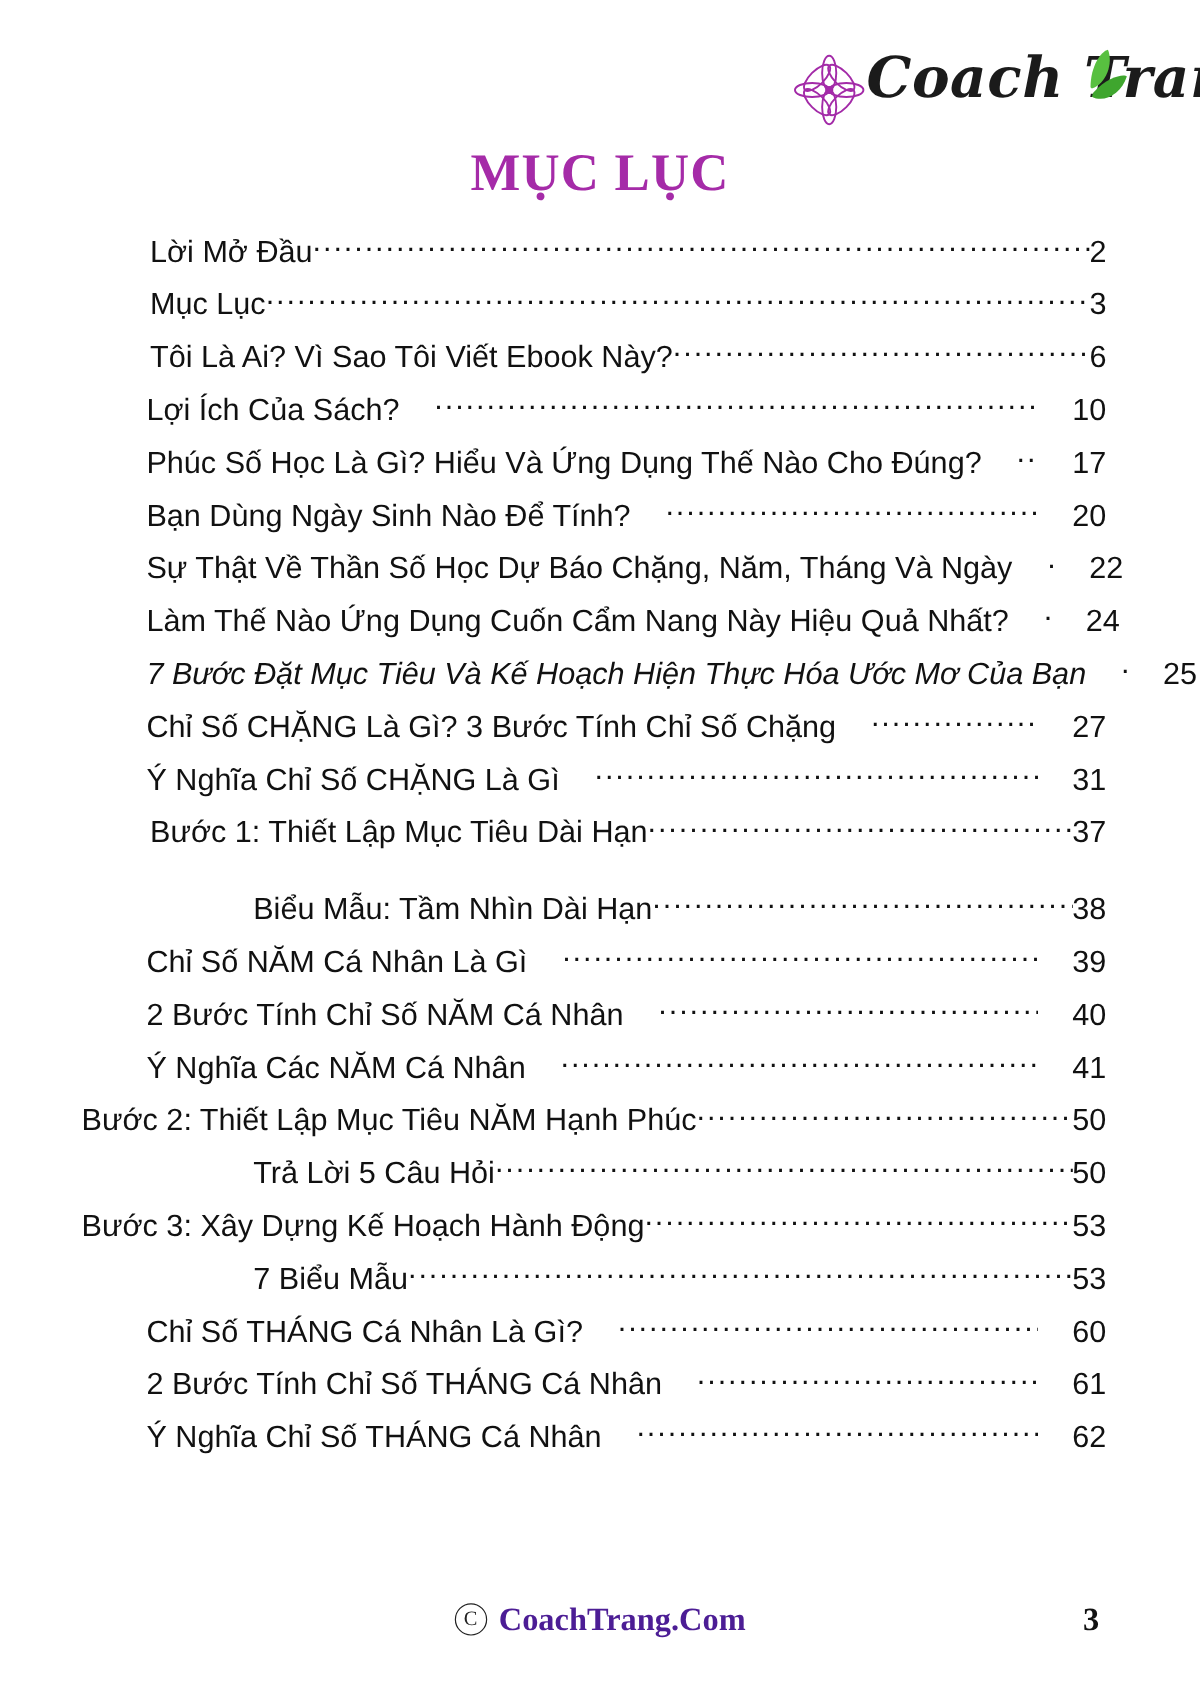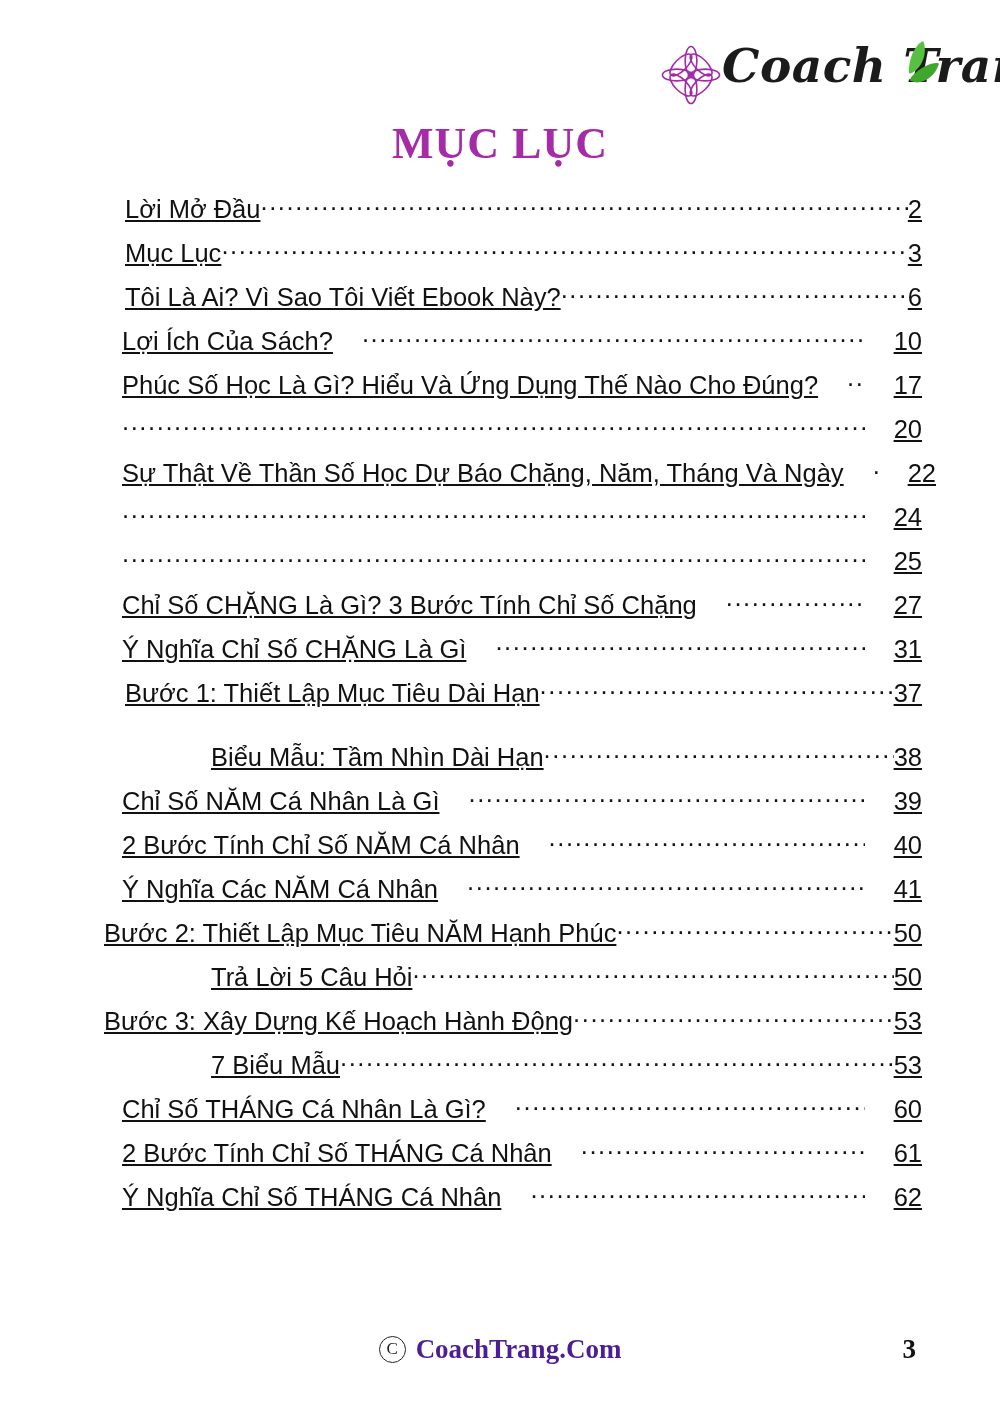--- a/index.html
+++ b/index.html
@@ -73,21 +73,20 @@
   }
   .toc-row {
     display: flex;
     align-items: baseline;
     font-size: 25.5px;
     color: #111111;
     height: 44px;
     box-sizing: border-box;
     padding-right: 78px;
     white-space: nowrap;
-    text-decoration: underline;
   }
   .toc-row .label {
     flex: 0 0 auto;
   }
   .toc-row .leader {
     flex: 1 1 auto;
     overflow: hidden;
     min-width: 6px;
     margin: 0 0px;
     position: relative;
@@ -105,21 +104,21 @@
   }
   .toc-row .pagenum {
     flex: 0 0 auto;
     padding-left: 0px;
   }
   .toc-row.italic .label { font-style: italic; }
 
   
   .ind-0 { padding-left: 122px; gap: 29px; }
   .ind-a { padding-left: 125px; }
-  .ind-b { padding-left: 104px; }
+  .ind-b { padding-left: 68px; }
   .ind-c { padding-left: 211px; }
 
   
   .gap-before { margin-top: 20px; }
 
   
   .footer {
     position: absolute;
     bottom: 40px;
     left: 0;
@@ -214,33 +213,36 @@
       <span class="label">Lợi Ích Của Sách?</span>
       <span class="leader"></span>
       <span class="pagenum">10</span>
     </div>
     <div class="toc-row ind-0">
       <span class="label">Phúc Số Học Là Gì? Hiểu Và Ứng Dụng Thế Nào Cho Đúng?</span>
       <span class="leader"></span>
       <span class="pagenum">17</span>
     </div>
     <div class="toc-row ind-0">
+      <span class="label">Bạn Dùng Ngày Sinh Nào Để Tính?</span>
       <span class="leader"></span>
       <span class="pagenum">20</span>
     </div>
     <div class="toc-row ind-0">
       <span class="label">Sự Thật Về Thần Số Học Dự Báo Chặng, Năm, Tháng Và Ngày</span>
       <span class="leader"></span>
       <span class="pagenum">22</span>
     </div>
     <div class="toc-row ind-0">
+      <span class="label">Làm Thế Nào Ứng Dụng Cuốn Cẩm Nang Này Hiệu Quả Nhất?</span>
       <span class="leader"></span>
       <span class="pagenum">24</span>
     </div>
     <div class="toc-row ind-0 italic">
+      <span class="label">7 Bước Đặt Mục Tiêu Và Kế Hoạch Hiện Thực Hóa Ước Mơ Của Bạn</span>
       <span class="leader"></span>
       <span class="pagenum">25</span>
     </div>
     <div class="toc-row ind-0">
       <span class="label">Chỉ Số CHẶNG Là Gì? 3 Bước Tính Chỉ Số Chặng</span>
       <span class="leader"></span>
       <span class="pagenum">27</span>
     </div>
     <div class="toc-row ind-0">
       <span class="label">Ý Nghĩa Chỉ Số CHẶNG Là Gì</span>

